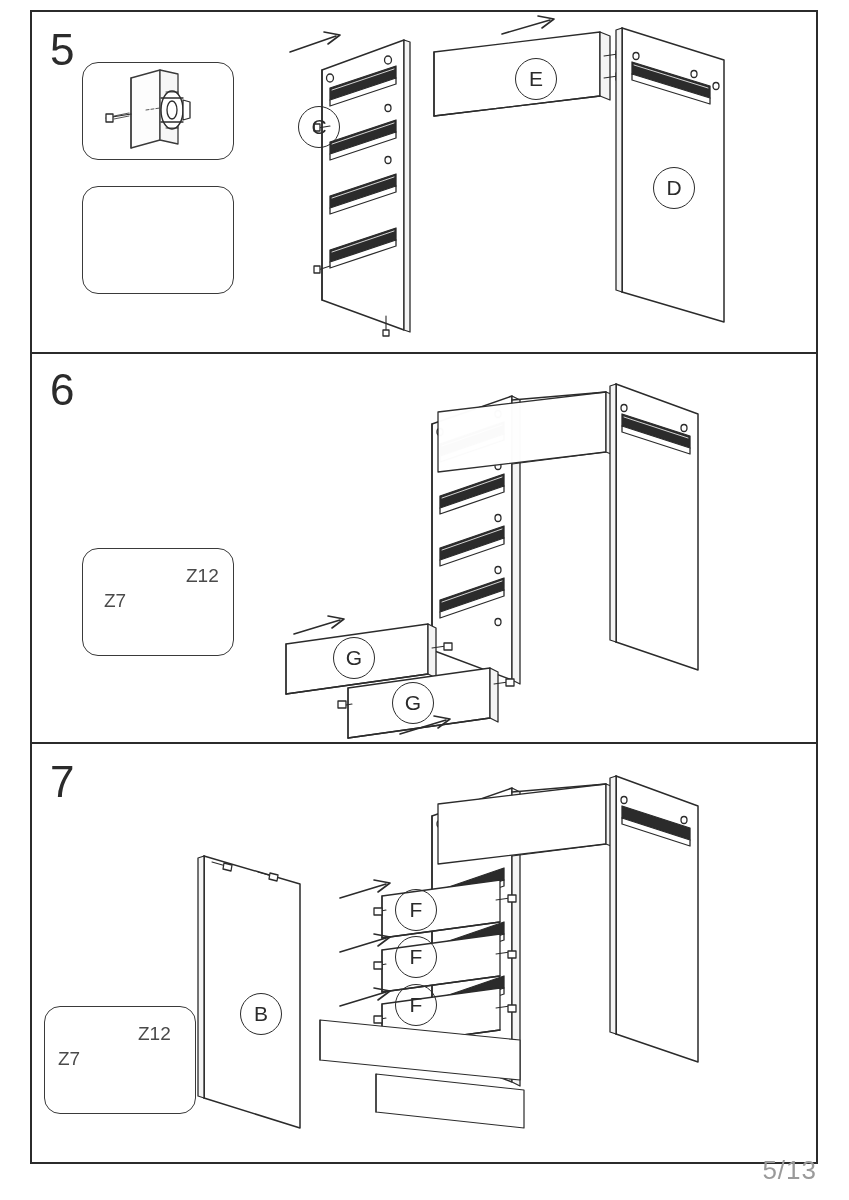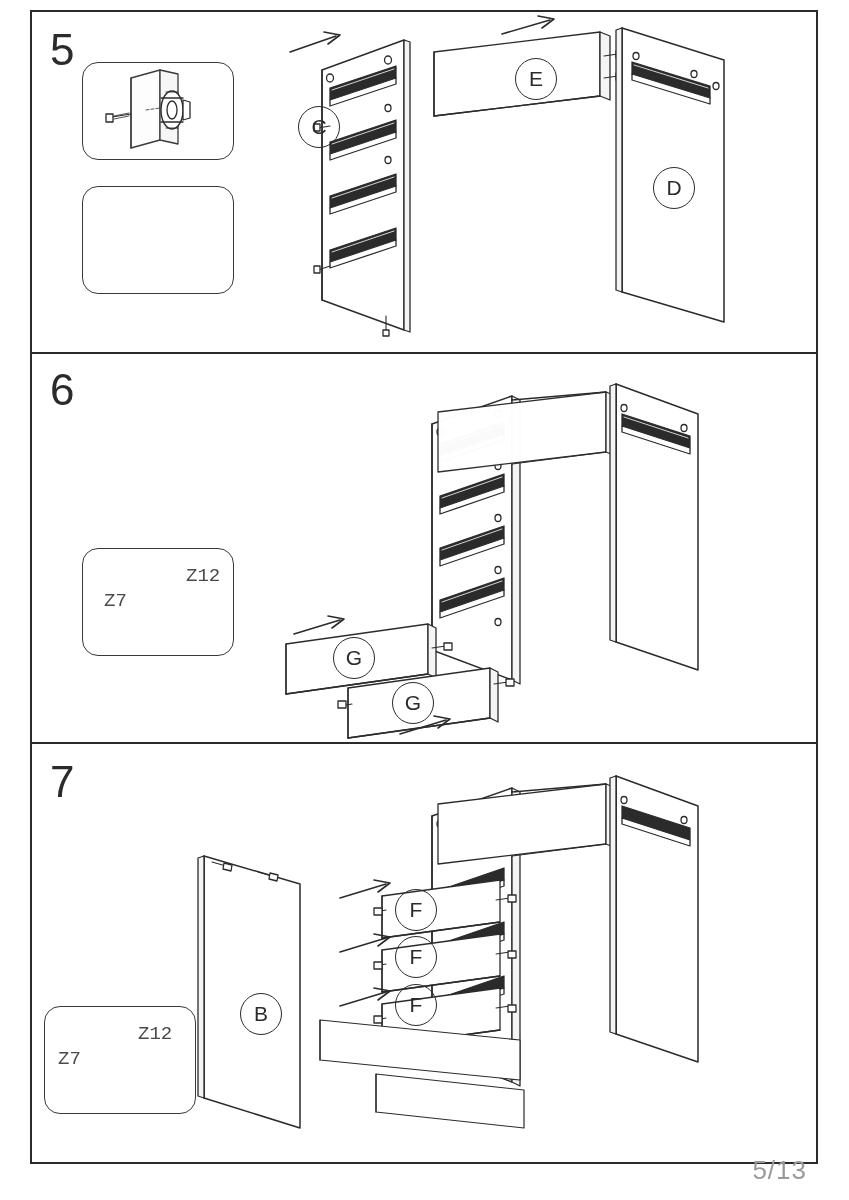--- a/index.html
+++ b/index.html
@@ -41,40 +41,40 @@
     position: absolute;
     font-size: 44px;
     font-weight: 400;
     color: #2b2b2b;
     font-family: "Liberation Sans", sans-serif;
     letter-spacing: 0px;
     line-height: 1;
   }
   .page-num {
     position: absolute;
-    right: 42px;
+    right: 32px;
     bottom: 14px;
     font-size: 26px;
     color: #9a9a9a;
     letter-spacing: 1px;
   }
   .inset {
     position: absolute;
     border: 1.6px solid #3a3a3a;
     border-radius: 16px;
     box-sizing: border-box;
     background: #ffffff;
   }
   svg { display: block; }
   .abs { position: absolute; left: 0; top: 0; }
   .lbl {
     position: absolute;
     font-size: 19px;
     color: #4a4a4a;
-    font-family: Liberation Mono, monospace;
+    font-family: Liberation Sans, sans-serif;
     white-space: nowrap;
   }
   .tag-circle {
     position: absolute;
     border: 1.6px solid #2b2b2b;
     border-radius: 50%;
     display: flex;
     align-items: center;
     justify-content: center;
     font-size: 21px;

